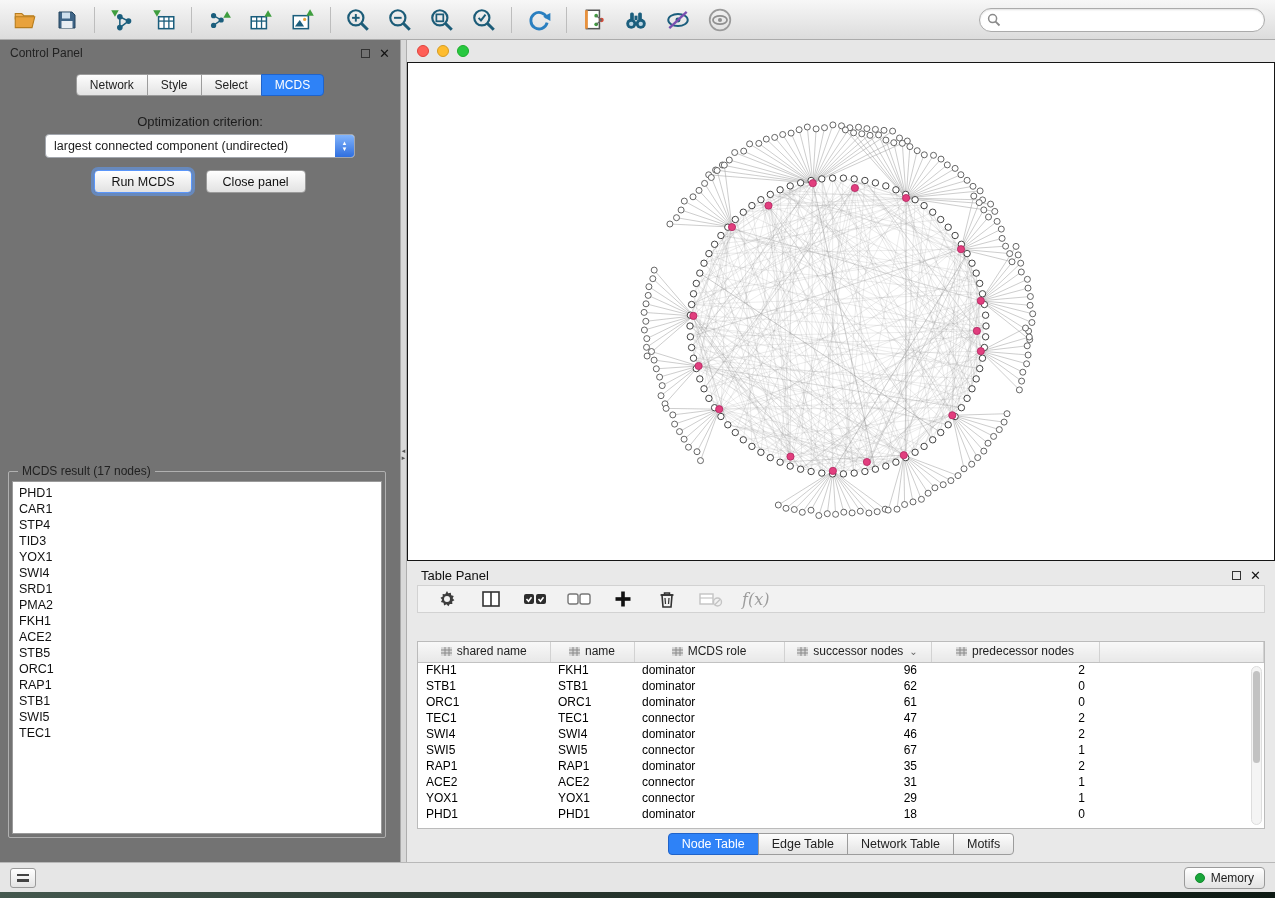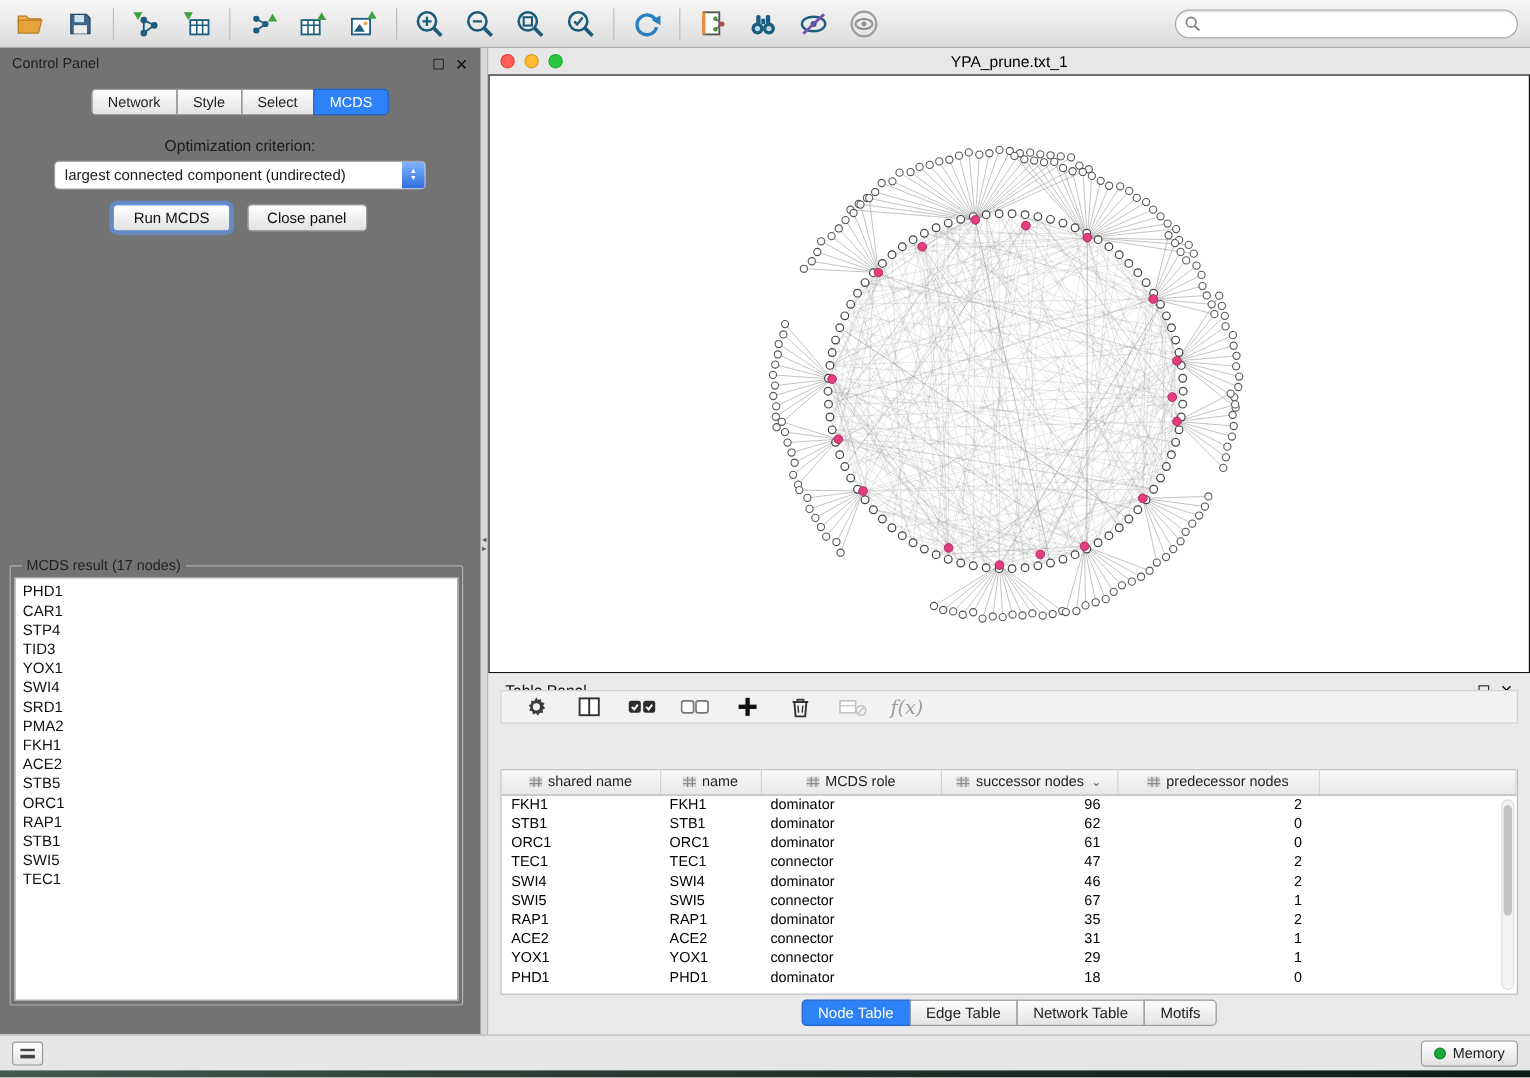--- a/index.html
+++ b/index.html
@@ -69,21 +69,21 @@
   .fanline { stroke:#979797; stroke-width:.6; opacity:.8; }
   .chord { stroke:#8c8c8c; stroke-width:.55; opacity:.3; }
   .leaf { fill:#fff; stroke:#555; stroke-width:.9; }
   .ringnode { fill:#fff; stroke:#444; stroke-width:1; }
   .dominator { fill:#e23e7e; stroke:#b02560; stroke-width:.8; }
 
   
   .table-panel { position:absolute; left:407px; top:561px; width:868px; height:301px; background:#e9e9e9; }
   .tp-header { position:absolute; top:0; left:0; right:0; height:28px; display:flex; align-items:center; padding:0 14px; }
   .tp-title { font-size:13px; color:#111; }
-  .tp-toolbar { position:absolute; top:14px; left:10px; right:10px; height:28px; background:#f2f2f2;
+  .tp-toolbar { position:absolute; top:24px; left:10px; right:10px; height:28px; background:#f2f2f2;
     border:1px solid #d2d2d2; display:flex; align-items:center; gap:18px; padding:0 16px; }
   .tp-ico { display:flex; align-items:center; justify-content:center; width:26px; height:26px; }
   .fx { font-family:"DejaVu Serif","Liberation Serif",serif; font-style:italic; font-size:16px; color:#9c9c9c; }
   .tbl-wrap { position:absolute; top:80px; left:10px; right:10px; height:188px; background:#fff; border:1px solid #bbb; overflow:hidden; }
   table.node-table { border-collapse:collapse; table-layout:fixed; width:100%; }
   .node-table th { height:20px; background:linear-gradient(#f8f8f8,#e8e8e8); border-right:1px solid #d2d2d2;
     border-bottom:1px solid #c2c2c2; font-weight:normal; font-size:12px; color:#222; text-align:center; white-space:nowrap; overflow:hidden; }
   .node-table th .col-ico { margin-right:5px; vertical-align:-1px; }
   .hdr-arrow { color:#666; font-size:10px; margin-left:6px; }
   .node-table td { height:16px; font-size:12px; padding:0 8px; white-space:nowrap; overflow:hidden; color:#000; }
@@ -330,21 +330,20 @@
     </div>
   </div>
 
   <div class="net-window">
     <div class="net-titlebar">
       <div class="traffic">
         <span class="tl red"></span>
         <span class="tl yellow"></span>
         <span class="tl green"></span>
       </div>
-      <div class="net-title">YPA_prune.txt_1</div>
     </div>
     <div class="net-canvas">
       <svg id="network-svg" viewBox="0 0 866 497" preserveAspectRatio="none">
           <g>
             <line class="fanline" x1="404.8" y1="120.2" x2="499.3" y2="78.0"></line>
             <line class="fanline" x1="404.8" y1="120.2" x2="491.5" y2="75.0"></line>
             <line class="fanline" x1="404.8" y1="120.2" x2="484.6" y2="68.1"></line>
             <line class="fanline" x1="404.8" y1="120.2" x2="476.0" y2="67.3"></line>
             <line class="fanline" x1="404.8" y1="120.2" x2="467.4" y2="66.4"></line>
             <line class="fanline" x1="404.8" y1="120.2" x2="458.9" y2="65.6"></line>

